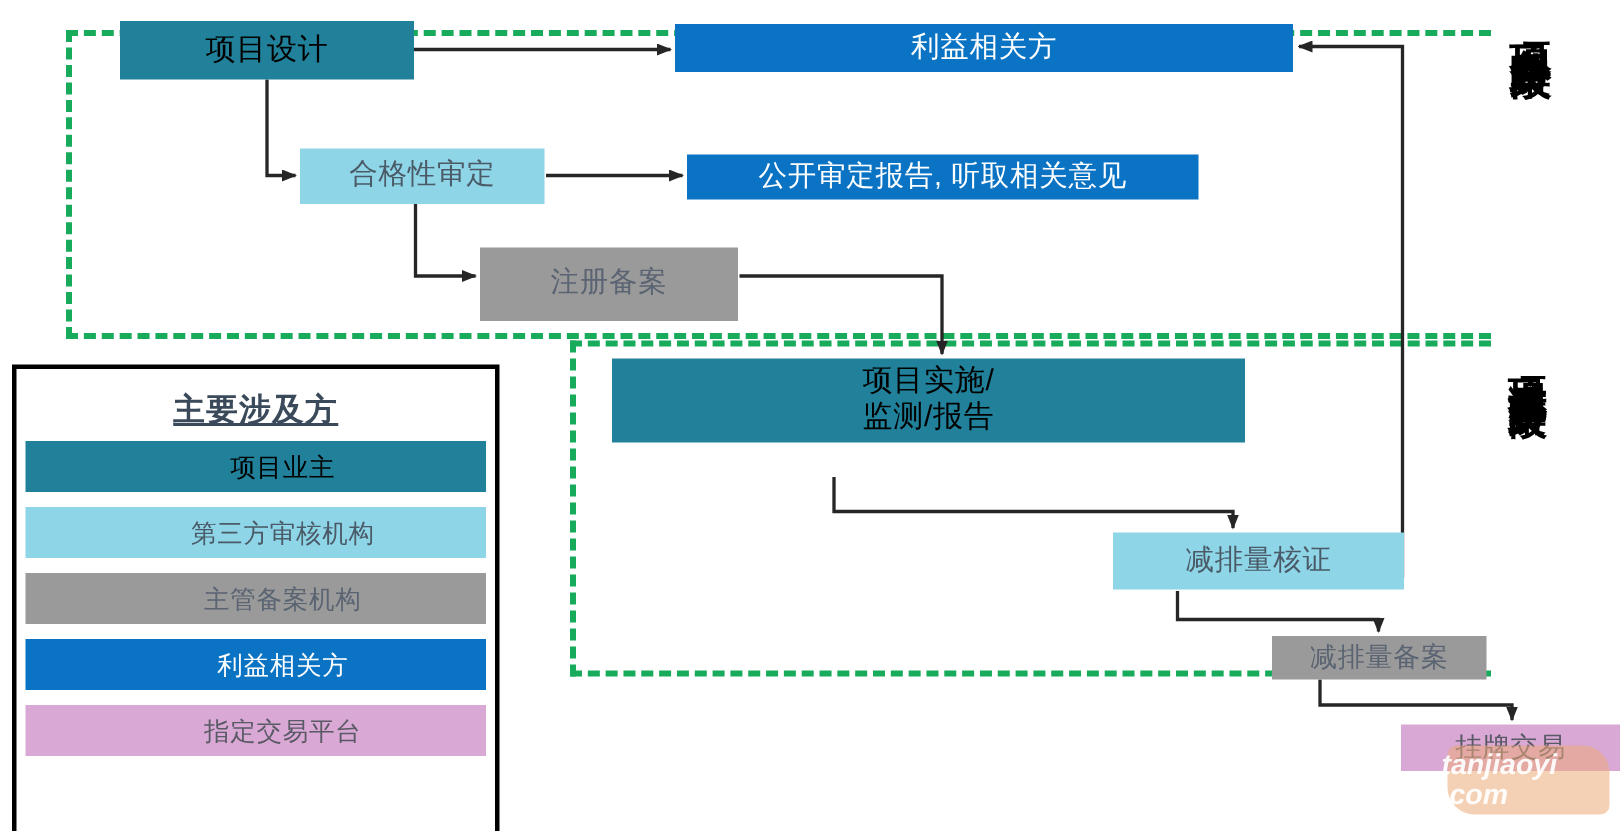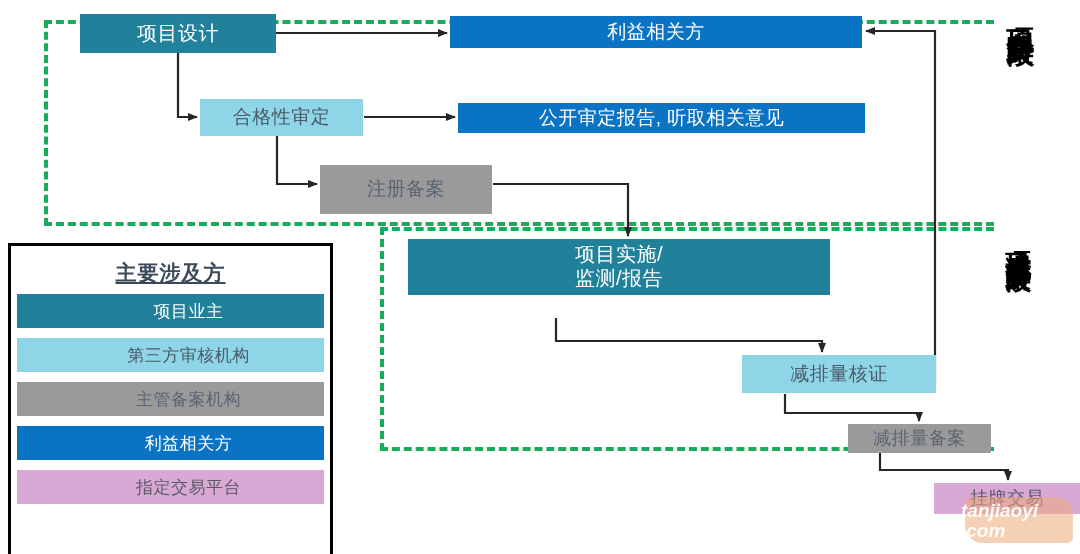--- a/index.html
+++ b/index.html
@@ -22,21 +22,21 @@
     position: absolute;
     box-sizing: border-box;
     display: flex;
     align-items: center;
     justify-content: center;
     text-align: center;
     line-height: 1.18;
     white-space: pre-line;
     letter-spacing: 0.5px;
   }
-  .n-teal      { background: #21819a; color: #ffffff; }
+  .n-teal      { background: #21819a; color: #000000; }
   .n-lightblue { background: #8ed5e8; color: #4a5a66; }
   .n-gray      { background: #9a9a9a; color: #5a6472; }
   .n-blue      { background: #0a73c4; color: #ffffff; }
   .n-purple    { background: #d9a8d4; color: #5a5a66; }
 
   
   .phase-region {
     position: absolute;
     box-sizing: border-box;
     border: 4px dashed #17ab5b;
@@ -181,21 +181,21 @@
       <path d="M880,453 L880,470 L1008,470 L1008,480"></path>
     </g>
   </svg>
 
   <div class="node n-teal" style="left:80px; top:14px; width:196px; height:39px; font-size:20px;">项目设计</div>
 
   <div class="node n-blue" style="left:450px; top:16px; width:412px; height:32px; font-size:19px;">利益相关方</div>
 
   <div class="node n-lightblue" style="left:200px; top:99px; width:163px; height:37px; font-size:19px;font-family:Liberation Serif, serif;">合格性审定</div>
 
-  <div class="node n-blue" style="left:458px; top:103px; width:407px; height:30px; font-size:19px;">公开审定报告, 听取相关意见</div>
+  <div class="node n-blue" style="left:458px; top:103px; width:341px; height:30px; font-size:19px;">公开审定报告, 听取相关意见</div>
 
   <div class="node n-gray" style="left:320px; top:165px; width:172px; height:49px; font-size:19px;">注册备案</div>
 
   <div class="node n-teal" style="left:408px; top:239px; width:422px; height:56px; font-size:20px;">项目实施/
 监测/报告</div>
 
   <div class="node n-lightblue" style="left:742px; top:355px; width:194px; height:38px; font-size:19px;">减排量核证</div>
 
   <div class="node n-gray" style="left:848px; top:424px; width:143px; height:29px; font-size:18px;">减排量备案</div>
 

